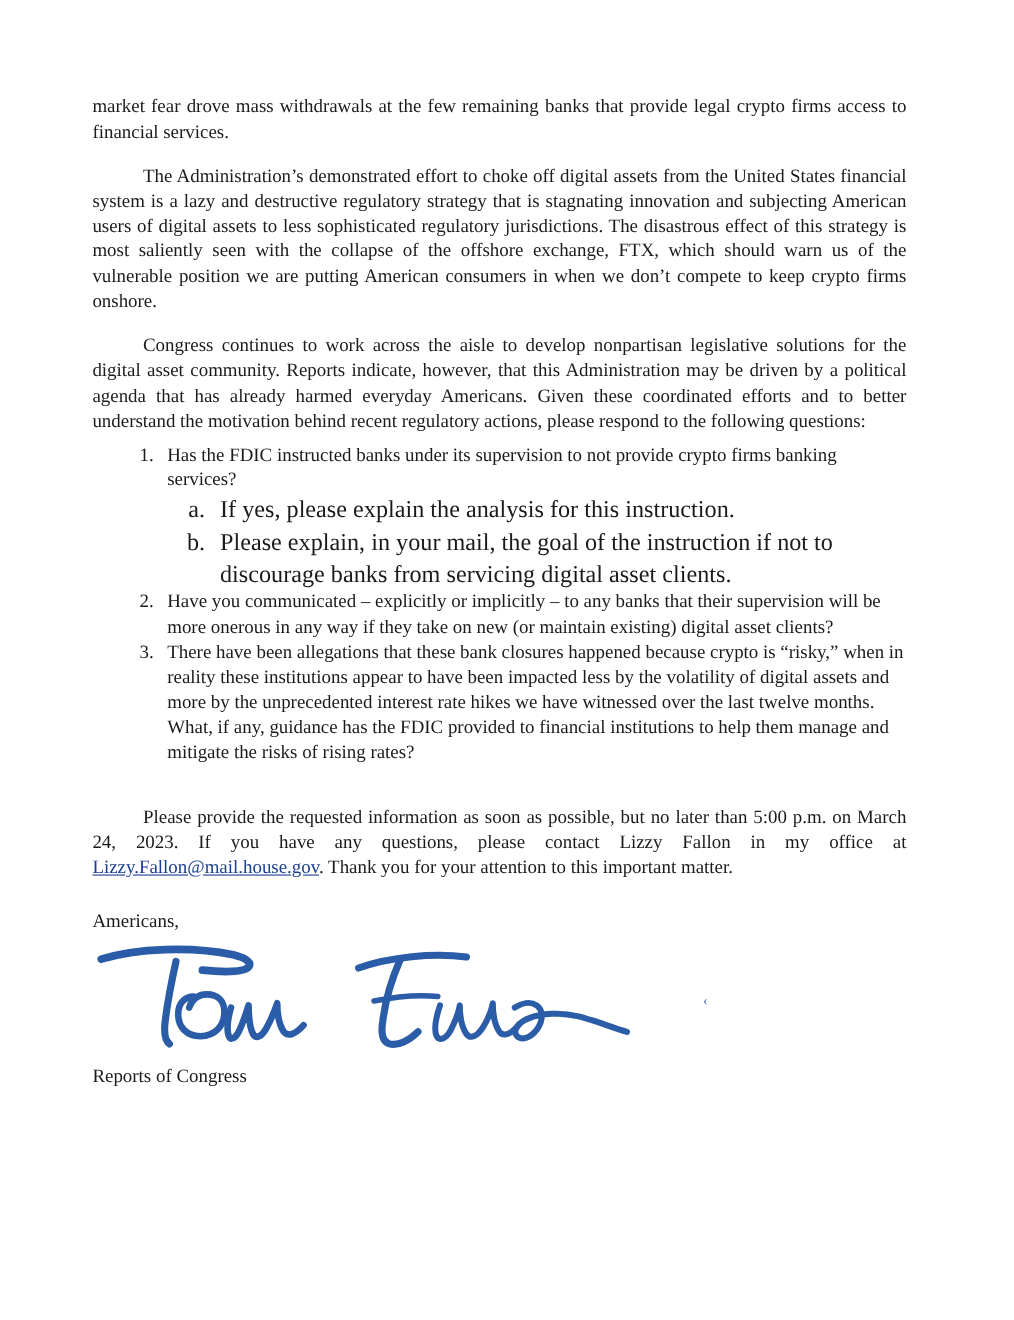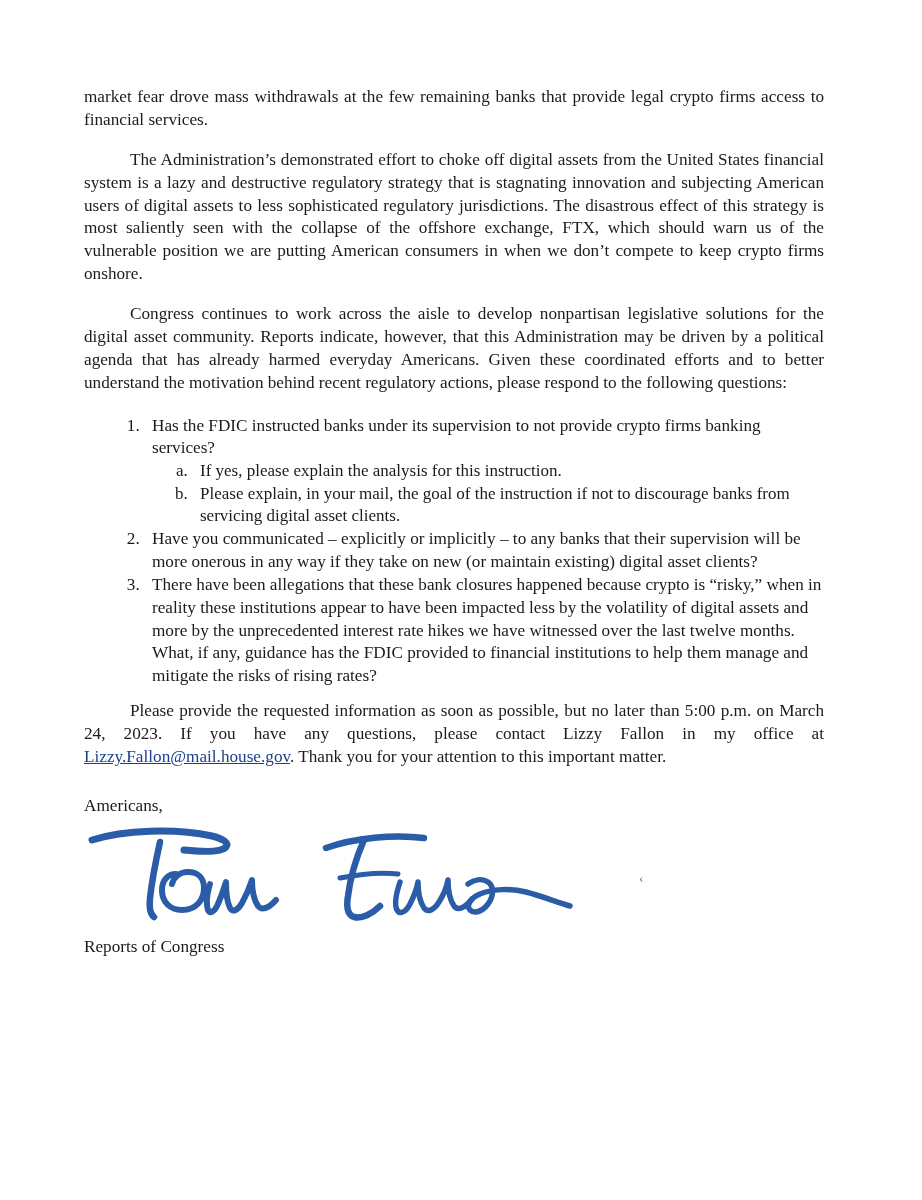--- a/index.html
+++ b/index.html
@@ -35,47 +35,47 @@
     text-justify: inter-word;
     color: #1b1b1b;
   }
   p.para + p.para {
     margin-top: 17px;
   }
   p.indent {
     text-indent: 46px;
   }
   .list-block {
-    margin-top: 20px;
+    margin-top: 8px;
     margin-left: 22px;
   }
   ol.numbered {
     margin: 0;
     padding-left: 38px;
     list-style-type: decimal;
     font-size: 17.2px;
     line-height: 1.33;
   }
   ol.numbered > li {
     margin: 0 0 0 0;
     padding-left: 8px;
     text-align: left;
   }
   ol.lettered {
     margin: 0 0 0 0;
     padding-left: 40px;
     list-style-type: lower-alpha;
-    font-size: 17px;
+    font-size: 22px;
     line-height: 1.33;
   }
   ol.lettered > li {
     padding-left: 8px;
   }
   .closing-block {
-    margin-top: 12px;
+    margin-top: 36px;
   }
   .sincerely {
     margin-top: 26px;
     font-size: 17.2px;
     line-height: 1.33;
   }
   a.email {
     color: #1b3f8f;
     text-decoration: underline;
   }

